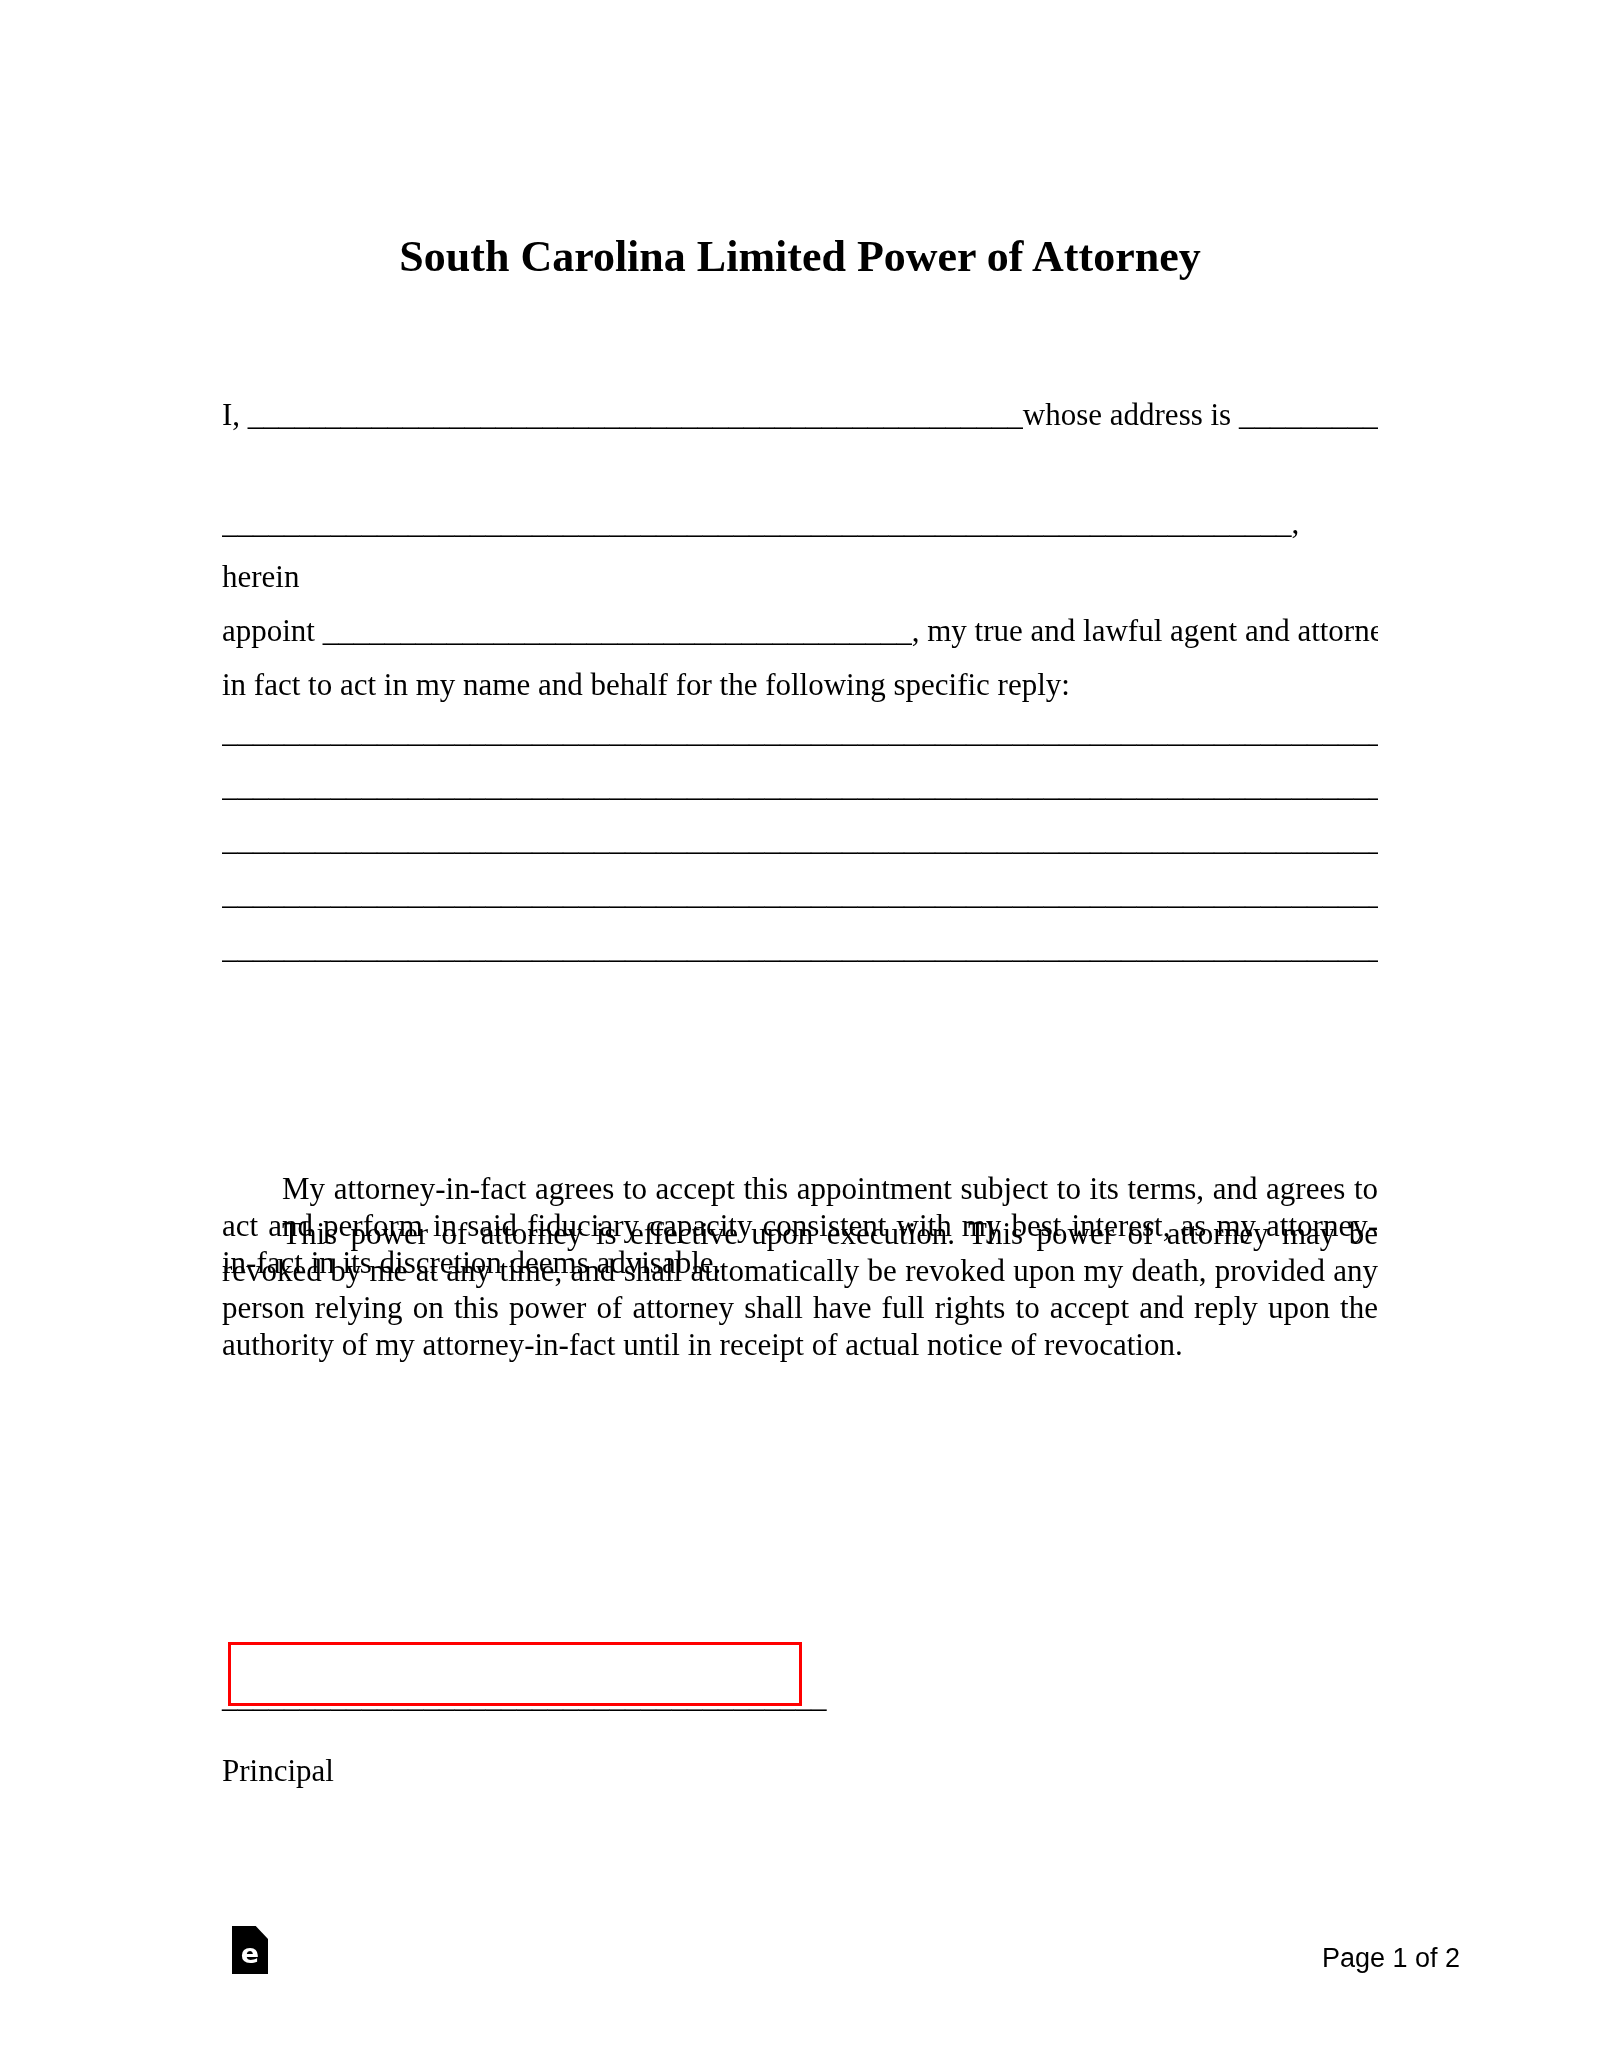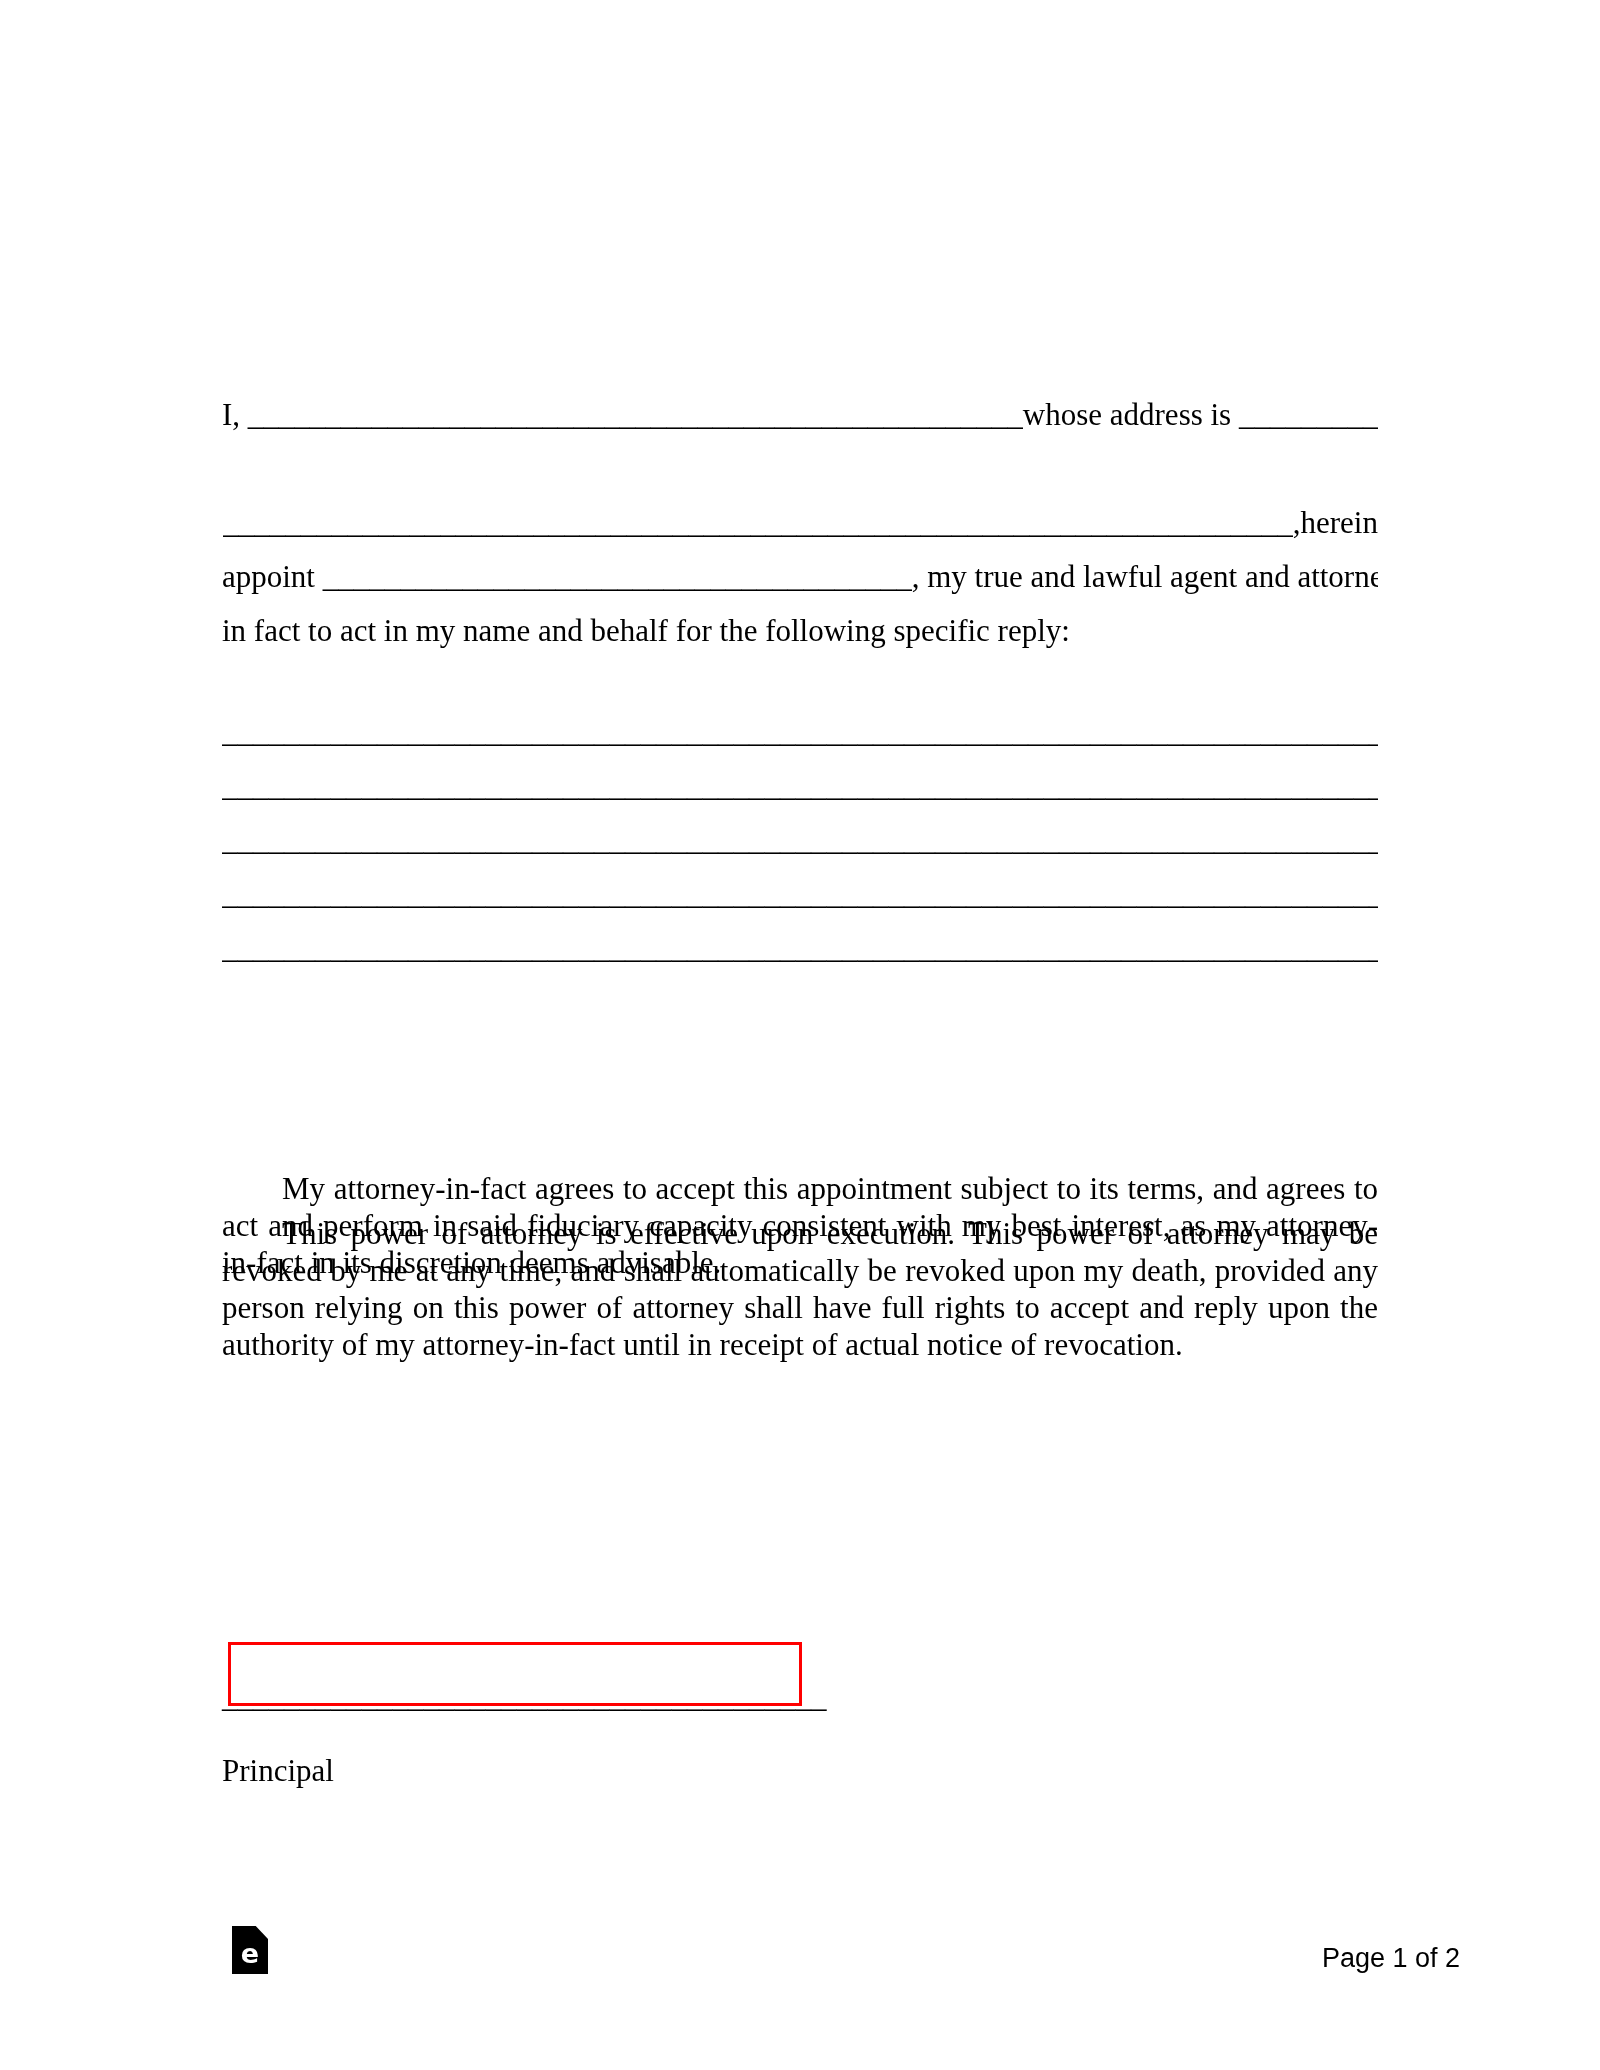--- a/index.html
+++ b/index.html
@@ -37,21 +37,22 @@
     left: 222px;
     width: 1156px;
   }
   .intro .line {
     white-space: nowrap;
     overflow: hidden;
   }
   .intro .line-spacer { height: 54px; }
   .line-flex {
     display: flex;
-    justify-content: flex-end;
+    justify-content: center;
+    flex-direction: column;
   }
   .acts-lines {
     position: absolute;
     top: 705px;
     left: 222px;
     width: 1156px;
   }
   .acts-lines .blank-line {
     white-space: nowrap;
     overflow: hidden;
@@ -140,20 +141,21 @@
     line-height: 32px;
     white-space: nowrap;
     text-align: right;
   }
 </style>
 </head>
 <body>
 
 <div class="page">
 
+  <div class="doc-title">South Carolina Limited Power of Attorney</div>
 
   <div class="intro body-text">
     <div class="line">I, __________________________________________________whose address is _________</div>
     <div class="line-spacer"></div>
     <div class="line line-flex">
       <span>_____________________________________________________________________,</span>
       <span>herein</span>
     </div>
     <div class="line">appoint ______________________________________, my true and lawful agent and attorney</div>
     <div class="line">in fact to act in my name and behalf for the following specific reply:</div>

